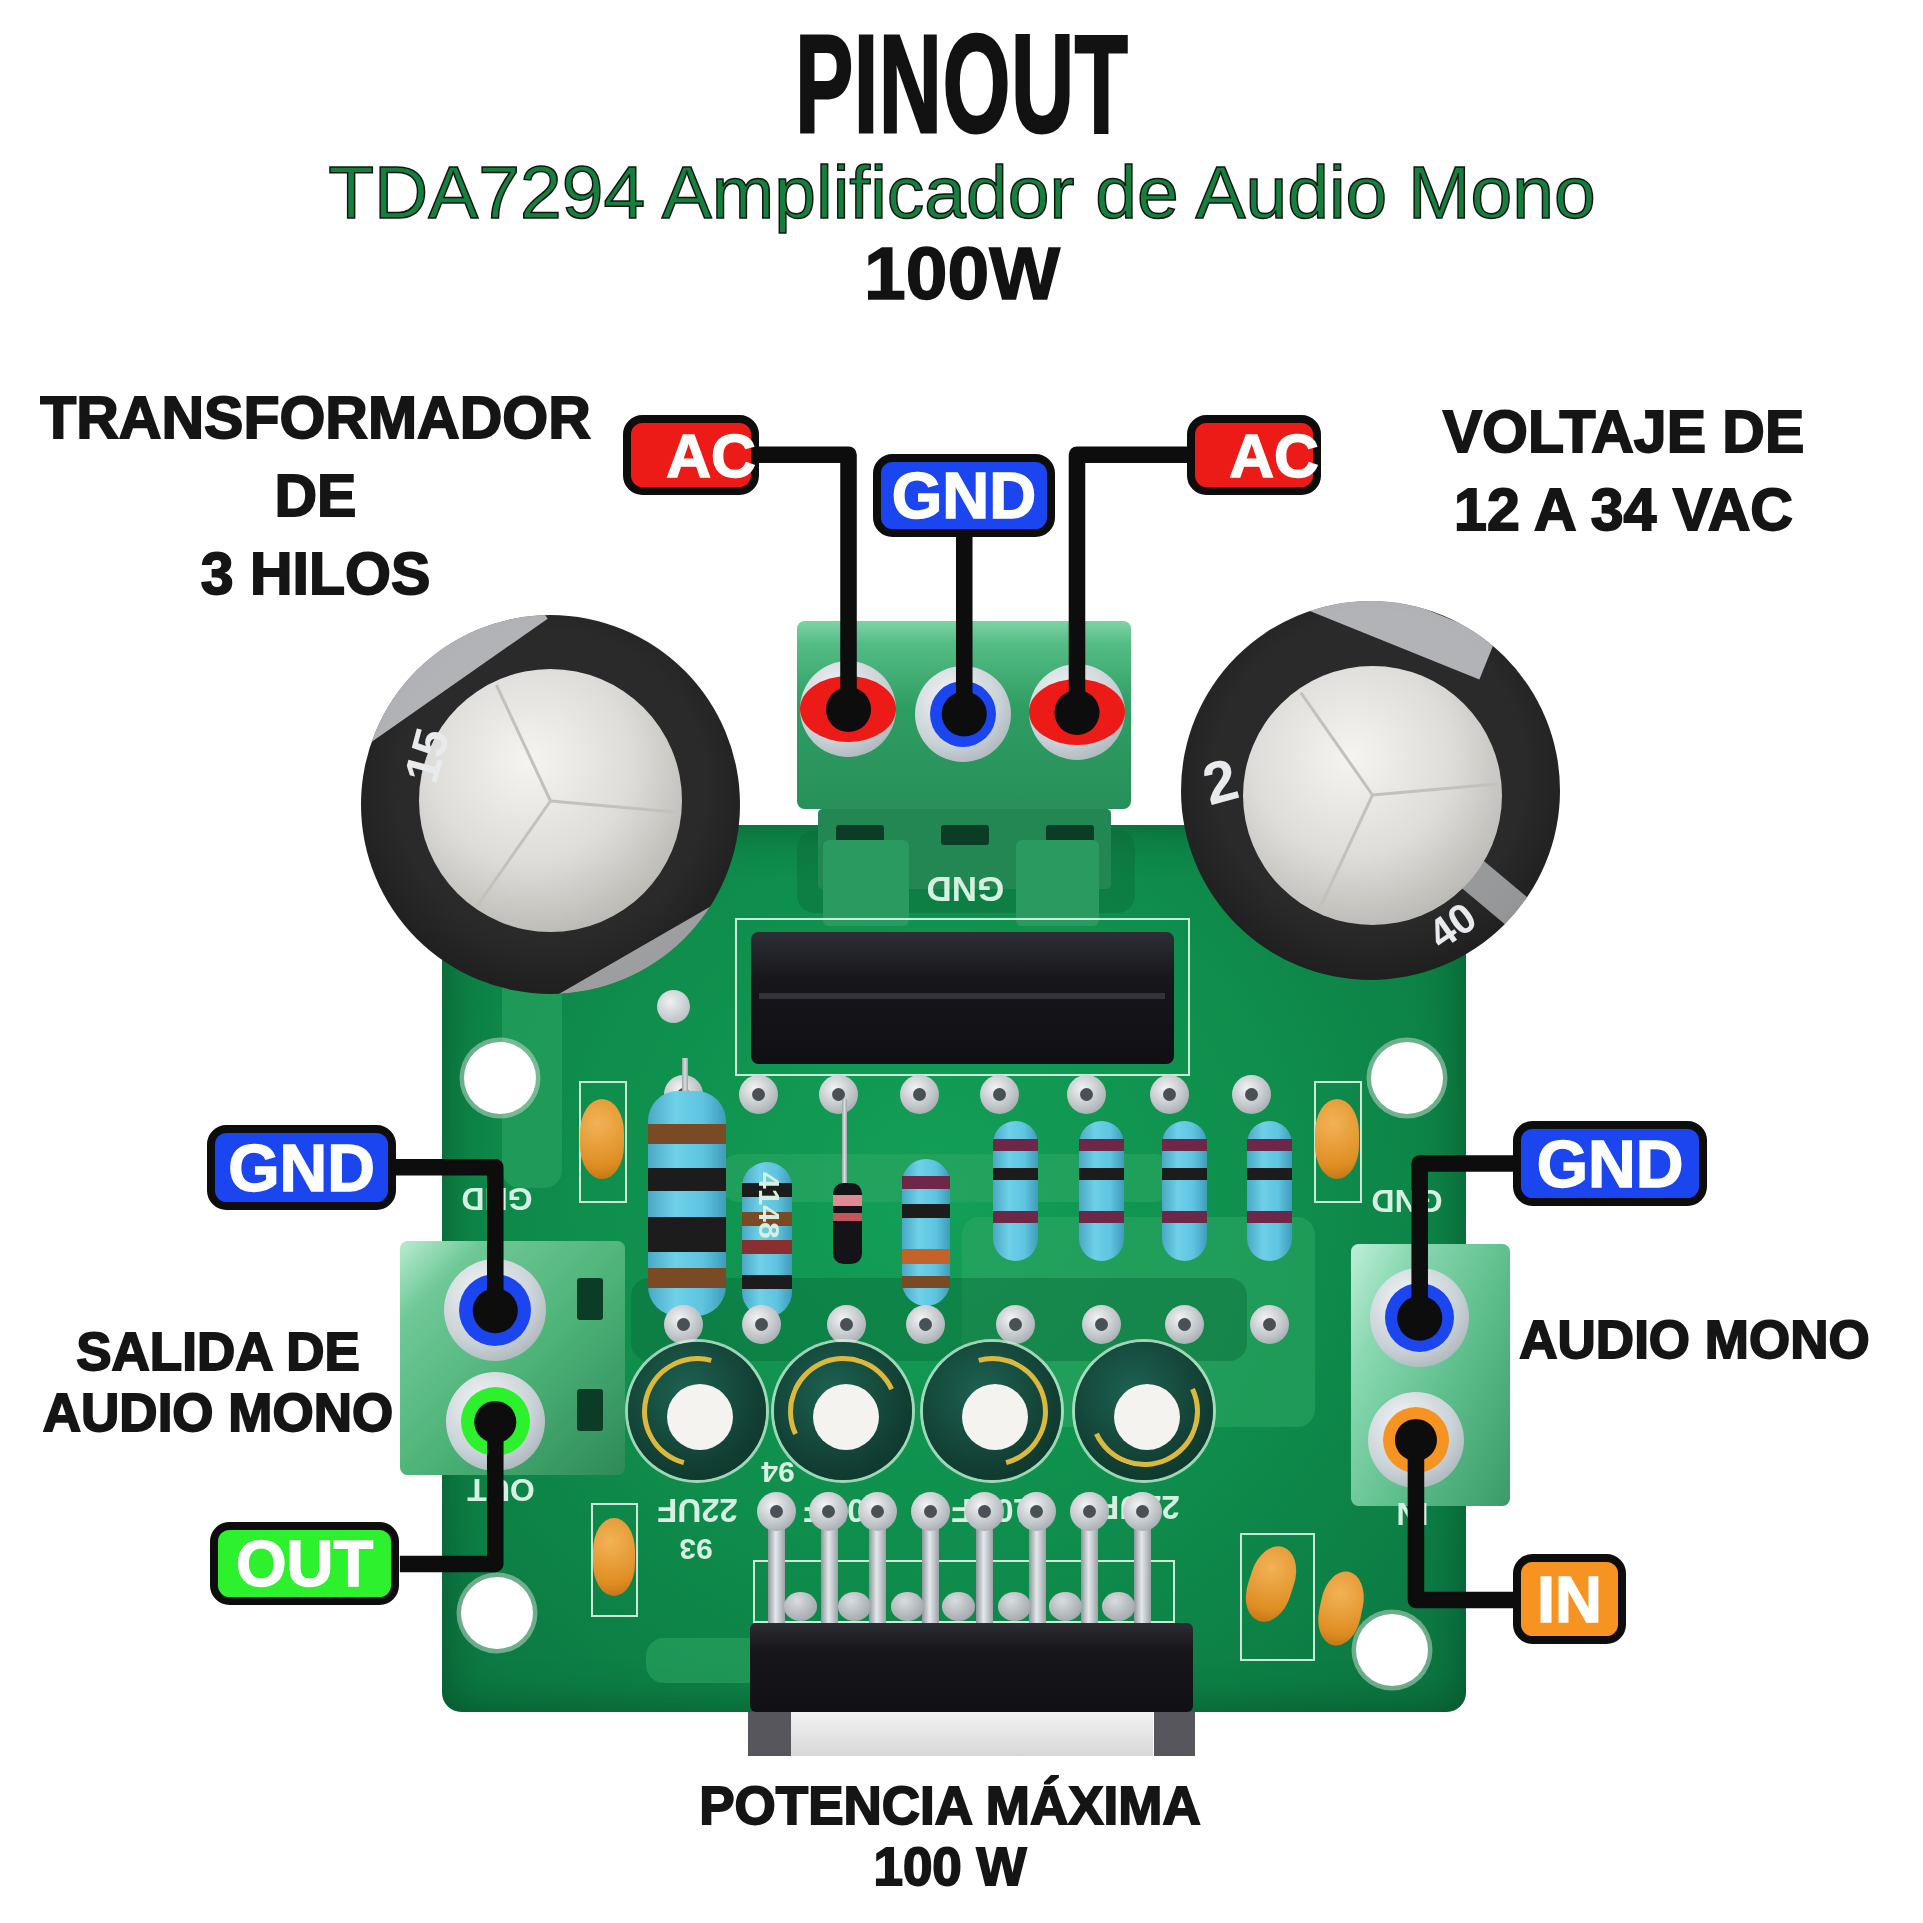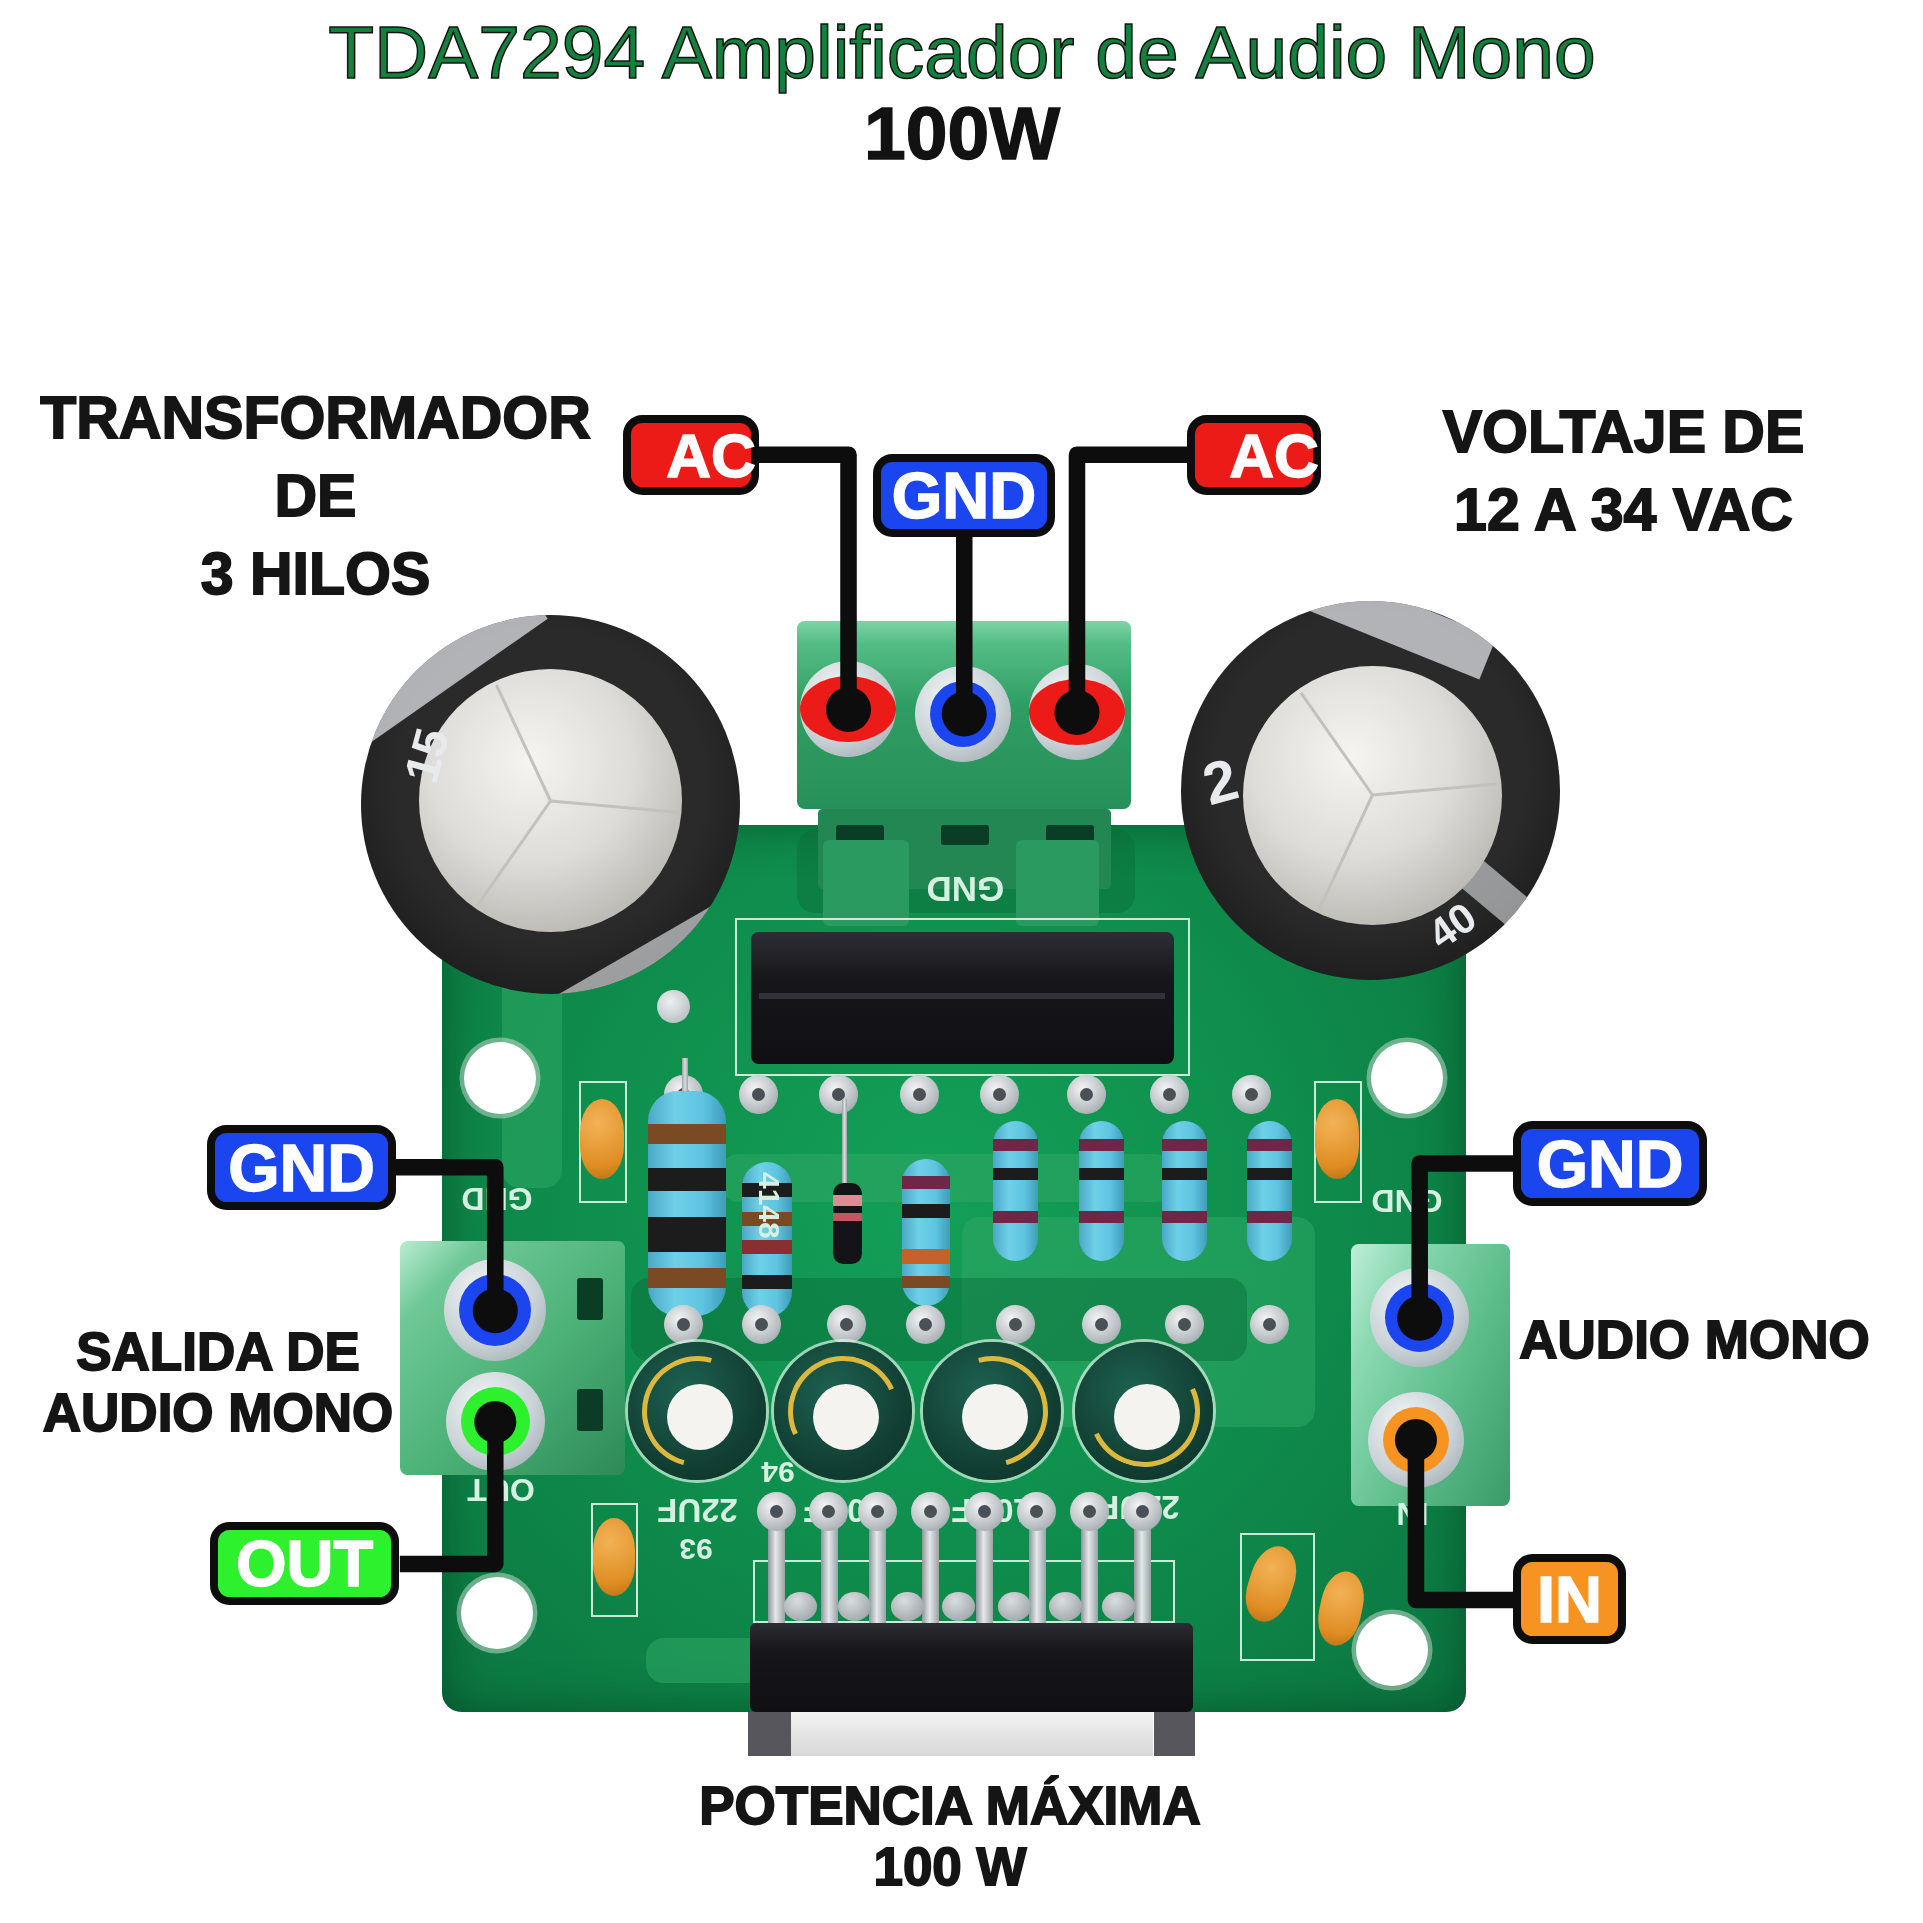--- a/index.html
+++ b/index.html
@@ -68,20 +68,21 @@
   .chiptab{background:linear-gradient(180deg,#f2f2f2,#d8d8d8);}
   .tabend{background:#56565c;}
   svg.overlay{position:absolute;left:0;top:0;pointer-events:none;}
 </style>
 </head>
 <body>
 
 <div class="stage">
 
   <div class="abs title-wrap">
+    <div><span class="title-main">PINOUT</span></div>
     <div class="title-sub">TDA7294 Amplificador de Audio Mono</div>
     <div class="title-watt">100W</div>
   </div>
 
   <div class="abs biglabel lab-top" style="left:30px;top:380px;width:571px;">
     <div>TRANSFORMADOR DE</div>
     <div>3 HILOS</div>
   </div>
 
   <div class="abs biglabel lab-top" style="left:1383px;top:394px;width:481px;">

